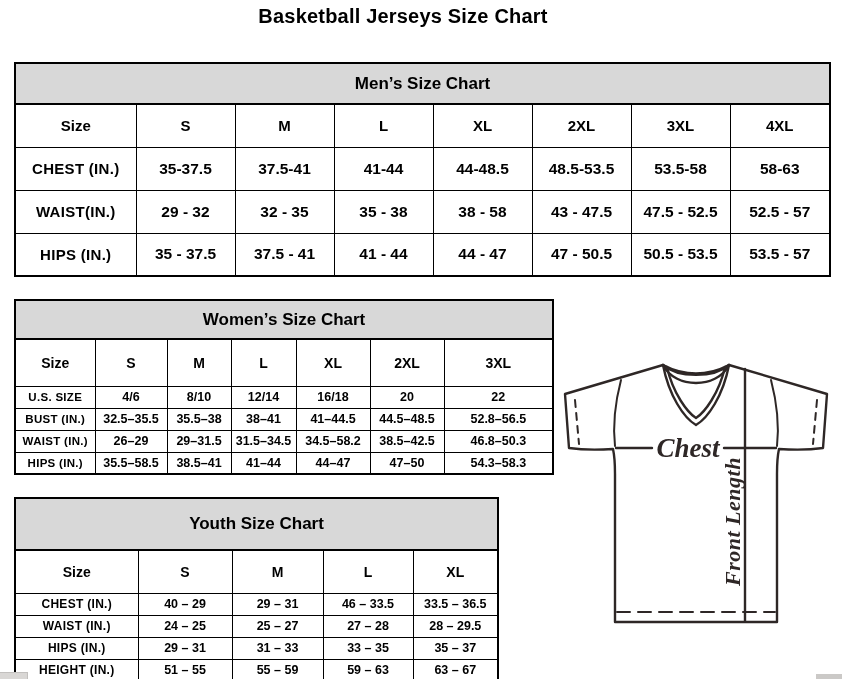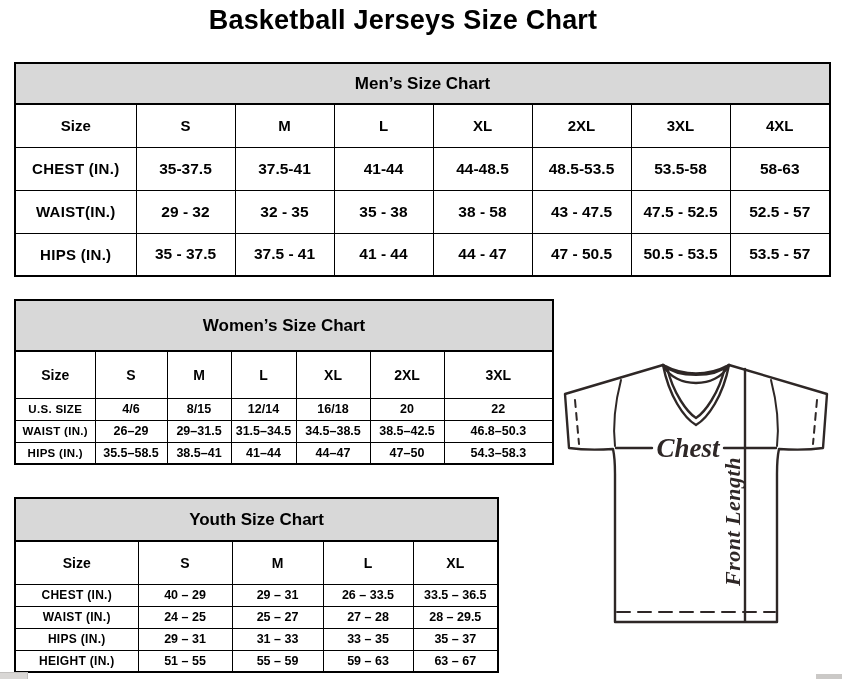--- a/index.html
+++ b/index.html
@@ -3,45 +3,45 @@
 <meta charset="utf-8">
 <style>
   html,body{margin:0;padding:0;}
   body{
     width:843px;height:679px;position:relative;overflow:hidden;
     background:#ffffff;color:#000;
     font-family:"Liberation Sans", sans-serif;
   }
   .page-title{
     position:absolute;top:5px;left:0;width:806px;
-    text-align:center;font-size:27px;font-weight:bold;letter-spacing:0.2px;
+    text-align:center;font-size:20px;font-weight:bold;letter-spacing:0.2px;
   }
   table.chart{
     position:absolute;border-collapse:collapse;table-layout:fixed;
     text-align:center;font-weight:bold;color:#000;
     border:2px solid #000;
   }
   table.chart td{border:1px solid #000;padding:0;vertical-align:middle;overflow:hidden;white-space:nowrap;}
   table.chart tr.title-row td{background:#d8d8d8;font-size:17px;border-bottom:2px solid #000;}
   td.rowlabel{letter-spacing:0.3px;}
 
   #mens{left:14px;top:62px;width:815px;font-size:15.5px;}
   #mens tr.title-row{height:41px;}
   #mens tr.size-row{height:43px;font-size:15px;}
   #mens tr.data-row{height:43px;}
   #mens td.rowlabel{font-size:15px;}
 
   #womens{left:14px;top:299px;width:538px;font-size:12.5px;}
-  #womens tr.title-row{height:51px;border-radius:16px;}
+  #womens tr.title-row{height:39px;border-radius:16px;}
   #womens tr.size-row{height:47px;font-size:14px;}
   #womens tr.data-row{height:22px;}
   #womens td.rowlabel{font-size:11.5px;}
 
   #youth{left:14px;top:497px;width:483px;font-size:12.5px;}
-  #youth tr.title-row{height:43px;}
+  #youth tr.title-row{height:52px;}
   #youth tr.size-row{height:43px;font-size:14px;}
   #youth tr.data-row{height:22px;}
   #youth td.rowlabel{font-size:12px;}
 
   #jersey{position:absolute;left:553px;top:358px;}
   #jersey text{
     font-family:"Liberation Serif", serif;
     font-style:italic;font-weight:bold;fill:#2e2726;
   }
   .scroll-frag{position:absolute;}
@@ -130,32 +130,41 @@
         <td>S</td>
         <td>M</td>
         <td>L</td>
         <td>XL</td>
         <td>2XL</td>
         <td>3XL</td>
       </tr>
       <tr class="data-row">
         <td class="rowlabel">U.S. SIZE</td>
         <td>4/6</td>
-        <td>8/15</td>
+        <td>8/10</td>
         <td>12/14</td>
         <td>16/18</td>
         <td>20</td>
         <td>22</td>
       </tr>
       <tr class="data-row">
+        <td class="rowlabel">BUST (IN.)</td>
+        <td>32.5–35.5</td>
+        <td>35.5–38</td>
+        <td>38–41</td>
+        <td>41–44.5</td>
+        <td>44.5–48.5</td>
+        <td>52.8–56.5</td>
+      </tr>
+      <tr class="data-row">
         <td class="rowlabel">WAIST (IN.)</td>
         <td>26–29</td>
         <td>29–31.5</td>
         <td>31.5–34.5</td>
-        <td>34.5–38.5</td>
+        <td>34.5–58.2</td>
         <td>38.5–42.5</td>
         <td>46.8–50.3</td>
       </tr>
       <tr class="data-row">
         <td class="rowlabel">HIPS (IN.)</td>
         <td>35.5–58.5</td>
         <td>38.5–41</td>
         <td>41–44</td>
         <td>44–47</td>
         <td>47–50</td>
@@ -180,21 +189,21 @@
         <td>Size</td>
         <td>S</td>
         <td>M</td>
         <td>L</td>
         <td>XL</td>
       </tr>
       <tr class="data-row">
         <td class="rowlabel">CHEST (IN.)</td>
         <td>40 – 29</td>
         <td>29 – 31</td>
-        <td>26 – 33.5</td>
+        <td>46 – 33.5</td>
         <td>33.5 – 36.5</td>
       </tr>
       <tr class="data-row">
         <td class="rowlabel">WAIST (IN.)</td>
         <td>24 – 25</td>
         <td>25 – 27</td>
         <td>27 – 28</td>
         <td>28 – 29.5</td>
       </tr>
       <tr class="data-row">

